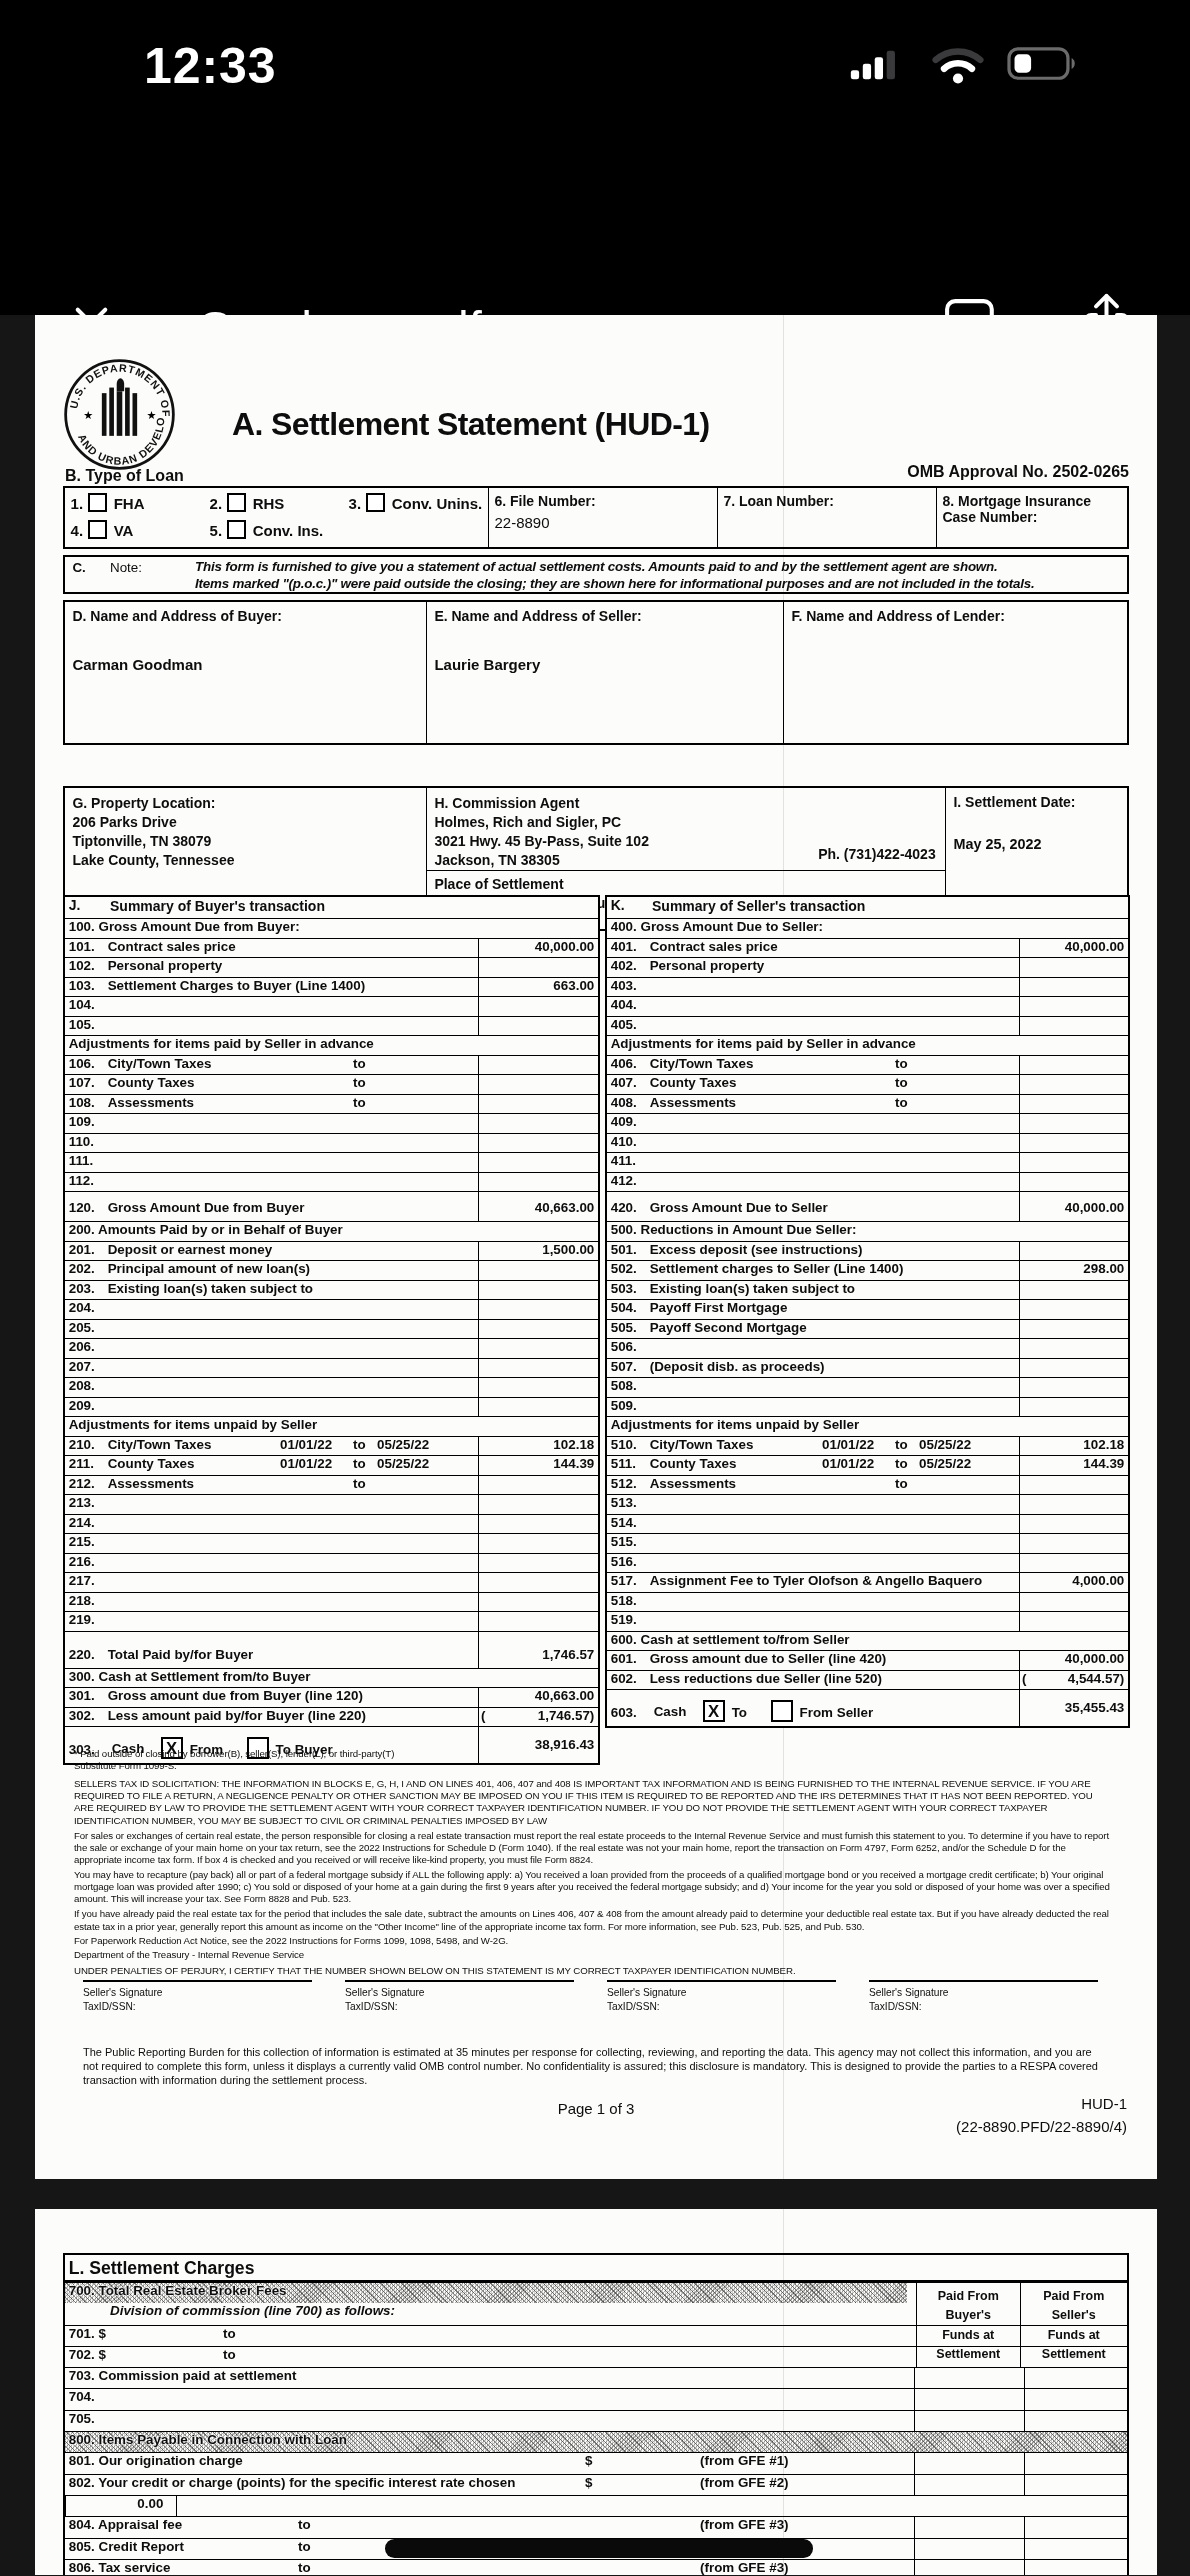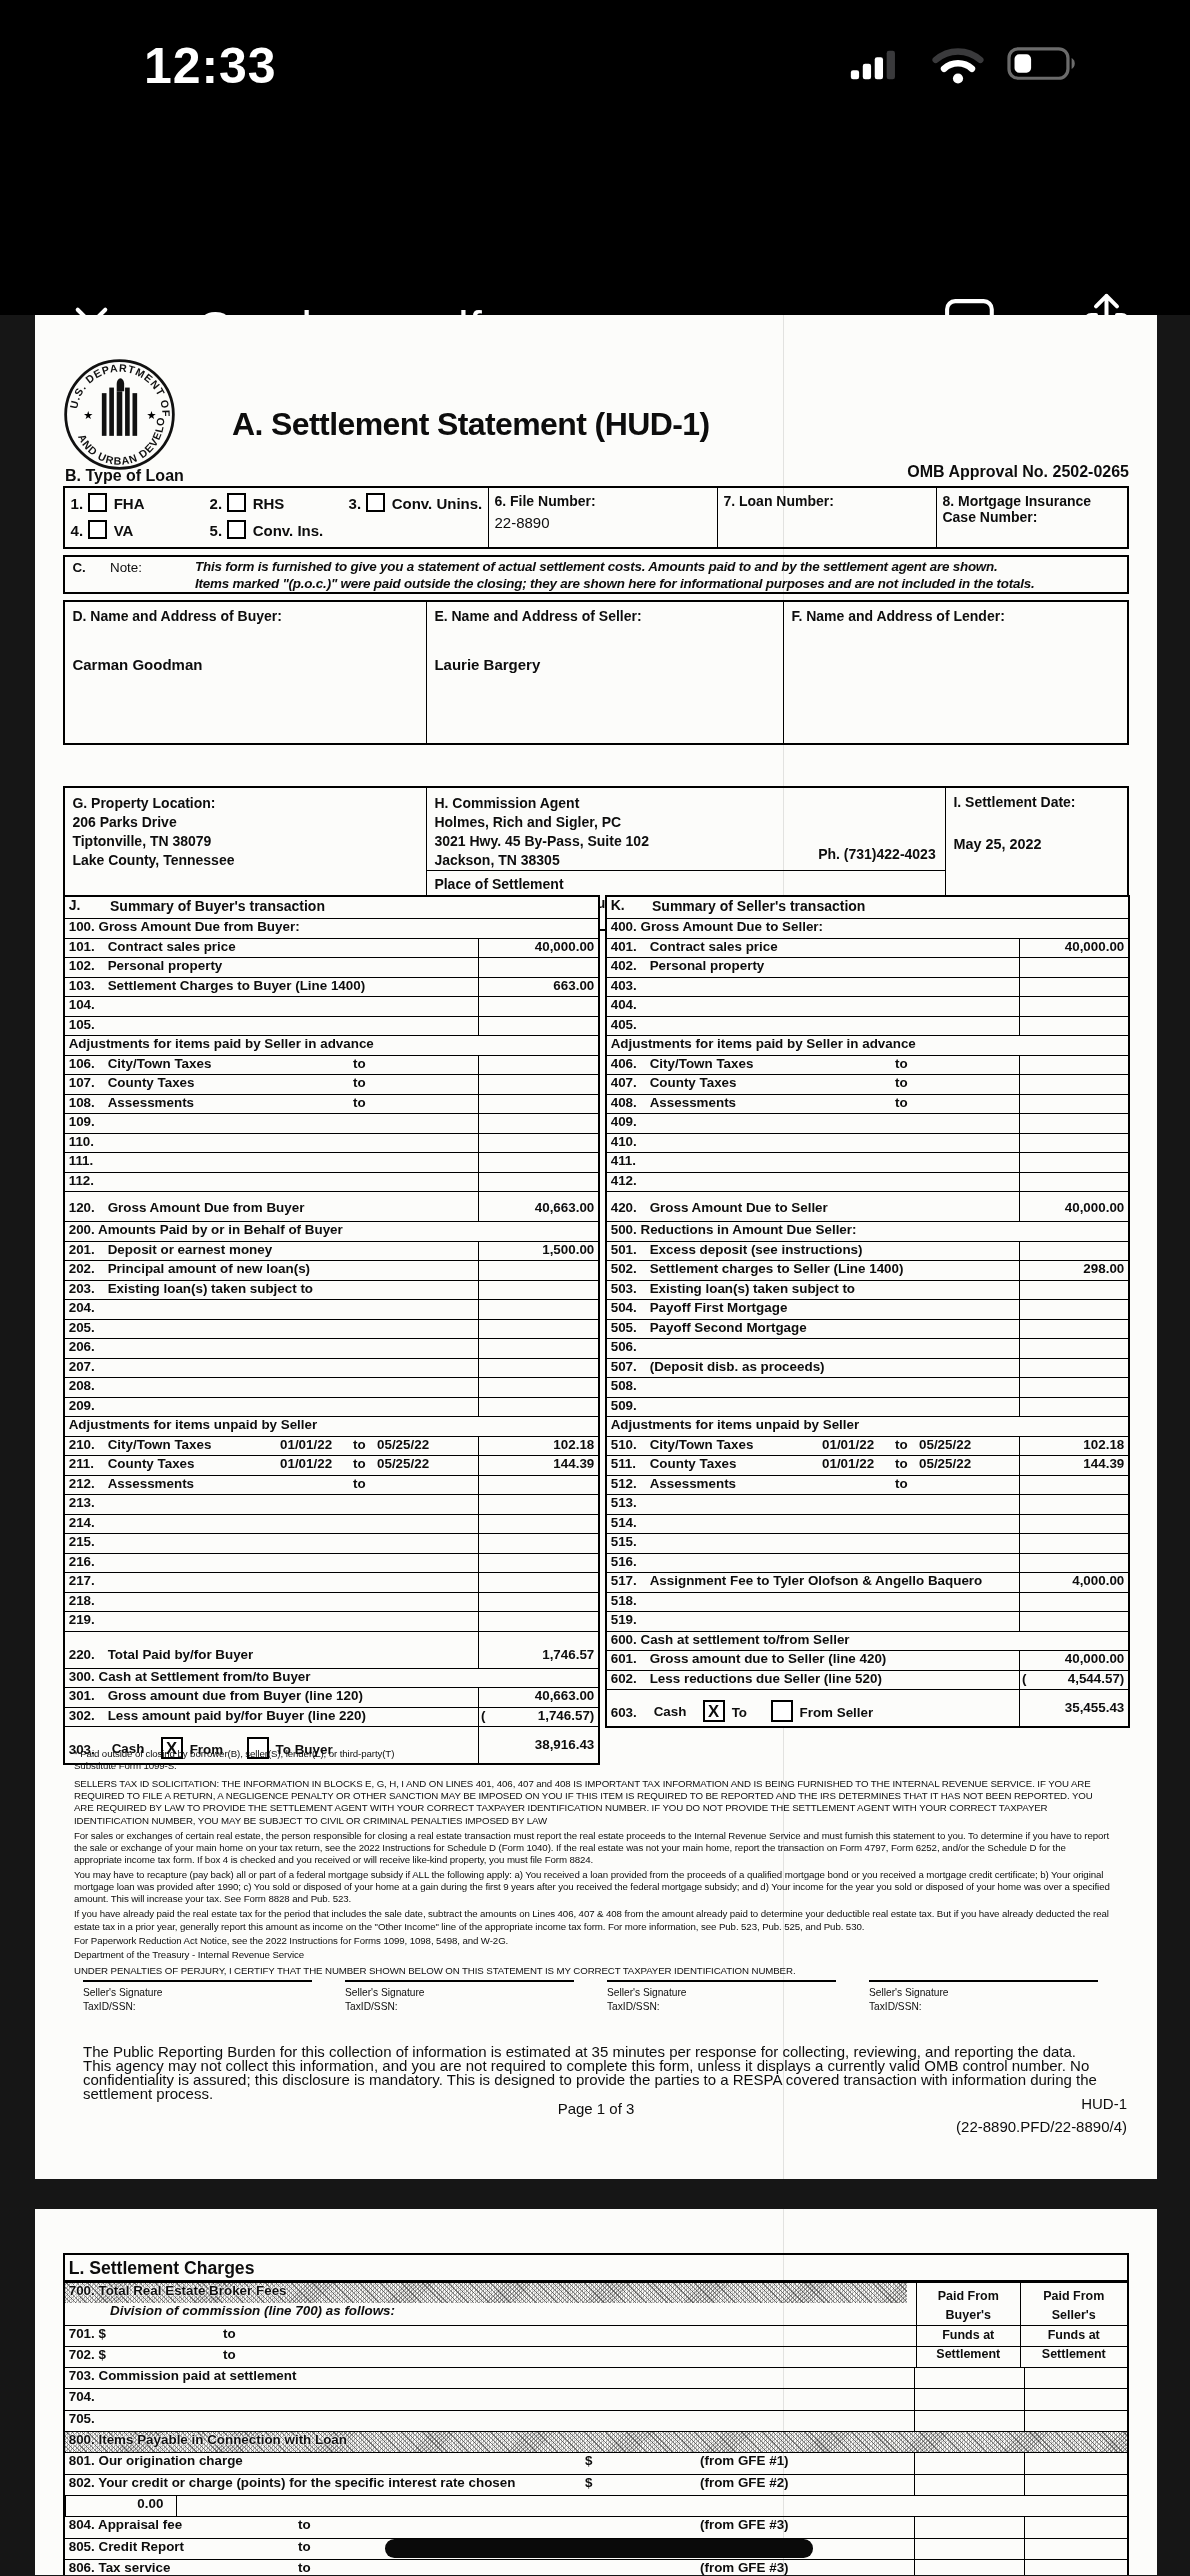--- a/index.html
+++ b/index.html
@@ -89,21 +89,21 @@
   #fineprint .caps{margin-top:5.6px;}
   #fineprint .para{margin-top:2.8px;}
   #fineprint .line{margin-top:1.9px;}
   #fineprint .caps2{margin-top:3.7px;}
   
   #sigs{left:48px;top:1665px;width:1048px;display:flex;}
   .sigcol{width:235px;margin-right:33px;font-size:10.2px;}
   .sigline{height:0;border-top:2.8px solid #000;margin-bottom:3.7px;}
   .sigcol div{line-height:14px;}
   
-  #burden{left:48px;top:1730px;width:1015px;font-size:15px;line-height:14px;}
+  #burden{left:48px;top:1730px;width:1015px;font-size:11px;line-height:14px;}
   #pgnum{left:0;top:1785px;width:1122px;text-align:center;font-size:15px;}
   #hud1{right:30px;top:1780px;font-size:15px;text-align:right;}
   #hudref{right:30px;top:1803px;font-size:15px;text-align:right;}
   
   #p2table{position:absolute;left:28px;top:44px;width:1066px;border:2.3px solid #000;border-bottom:none;box-sizing:border-box;}
   #l-title{height:27px;border-bottom:2.3px solid #000;box-sizing:border-box;font-size:17.6px;font-weight:700;padding:2.8px 0 0 3.7px;}
   .p2row{display:flex;height:21.3px;box-sizing:border-box;border-top:1.4px solid #000;font-size:13.4px;font-weight:700;position:relative;gap:7px;}
   .p2row:nth-child(2){border-top:none;}
   .p2row .pl{width:855px;box-sizing:border-box;position:relative;white-space:nowrap;padding-left:3.7px;overflow:visible;}
   .p2row .pb,.p2row .ps{box-sizing:border-box;border-left:1.9px solid #000;text-align:right;padding:0 5.6px 0 0;}

